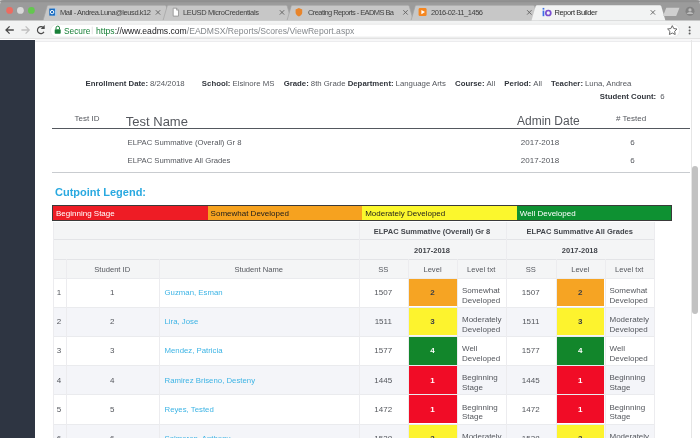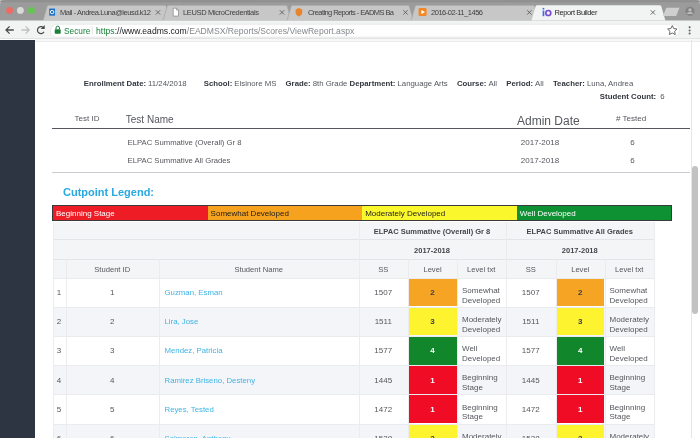--- a/index.html
+++ b/index.html
@@ -98,46 +98,46 @@
   <circle cx="689.6" cy="30.4" r="1" fill="#5f5f5f"></circle>
   <circle cx="689.6" cy="33.5" r="1" fill="#5f5f5f"></circle>
 </svg>
 
 <div class="abs" style="left:0;top:39.8px;width:35.2px;height:398.2px;background:#2e3542"></div>
 
 <div class="abs" style="left:35.2px;top:38.9px;width:664.8px;height:2.5px;background:#f7f7f8"></div>
 <div class="abs" style="left:35.2px;top:41.4px;width:664.8px;height:0.8px;background:#ececee"></div>
 
 <div class="abs" style="left:52.5px;top:79px;width:612px;text-align:center;font-size:7.8px;color:#54575d;white-space:nowrap">
-<span class="b" style="color:#32363d">Enrollment Date:</span><span style="margin-left:2px">11/24/2018</span>
+<span class="b" style="color:#32363d">Enrollment Date:</span><span style="margin-left:2px">8/24/2018</span>
 <span class="b" style="color:#32363d;margin-left:15px">School:</span><span style="margin-left:2px">Elsinore MS</span>
 <span class="b" style="color:#32363d;margin-left:7px">Grade:</span><span style="margin-left:2px">8th Grade</span>
 <span class="b" style="color:#32363d;">Department:</span><span style="margin-left:2px">Language Arts</span>
 <span class="b" style="color:#32363d;margin-left:7px">Course:</span><span style="margin-left:2px">All</span>
 <span class="b" style="color:#32363d;margin-left:7px">Period:</span><span style="margin-left:2px">All</span>
 <span class="b" style="color:#32363d;margin-left:7px">Teacher:</span><span style="margin-left:2px">Luna, Andrea</span>
 </div>
 <div class="abs" style="left:52.5px;top:92px;width:612px;text-align:right;font-size:7.8px;color:#54575d;white-space:nowrap">
 <span class="b" style="color:#32363d">Student Count:</span><span style="margin-left:4px">6</span>
 </div>
 
 <div class="txt ctr" style="left:62px;top:114px;width:50px;font-size:8px">Test ID</div>
-<div class="txt" style="left:125.8px;top:114px;font-size:10px">Test Name</div>
+<div class="txt" style="left:125.8px;top:114px;font-size:13px">Test Name</div>
 <div class="txt" style="left:517px;top:114px;font-size:12px">Admin Date</div>
 <div class="txt" style="left:616px;top:114px;font-size:8px"># Tested</div>
 <div class="abs" style="left:51.7px;top:128.2px;width:638px;height:1.3px;background:#54585e"></div>
 <div class="txt" style="left:127.6px;top:138px;font-size:7.7px">ELPAC Summative (Overall) Gr 8</div>
 <div class="txt ctr" style="left:510px;top:138px;width:60px;font-size:8px">2017-2018</div>
 <div class="txt ctr" style="left:617px;top:138px;width:31px;font-size:8px">6</div>
 <div class="txt" style="left:127.6px;top:156.4px;font-size:7.7px">ELPAC Summative All Grades</div>
 <div class="txt ctr" style="left:510px;top:156.4px;width:60px;font-size:8px">2017-2018</div>
 <div class="txt ctr" style="left:617px;top:156.4px;width:31px;font-size:8px">6</div>
 <div class="abs" style="left:51.7px;top:172px;width:638px;height:1px;background:#c9ccd0"></div>
 
-<div class="txt b" style="left:63px;top:186.6px;font-size:11px;line-height:11px;color:#29a9e0">Cutpoint Legend:</div>
+<div class="txt b" style="left:55px;top:186.6px;font-size:11px;line-height:11px;color:#29a9e0">Cutpoint Legend:</div>
 <div class="abs" style="left:52px;top:204.6px;width:620.4px;height:16.4px;border:1px solid #3a3a3a;box-sizing:border-box;display:flex">
   <div style="width:25%;background:#ee1c25;color:#fff;font-size:8px;line-height:15px;padding-left:3px;box-sizing:border-box">Beginning Stage</div>
   <div style="width:25%;background:#f6a21f;color:#1c1c1c;font-size:8px;line-height:15px;padding-left:3px;box-sizing:border-box">Somewhat Developed</div>
   <div style="width:25%;background:#fbf72d;color:#1c1c1c;font-size:8px;line-height:15px;padding-left:3px;box-sizing:border-box">Moderately Developed</div>
   <div style="width:25%;background:#0e9132;color:#fff;font-size:8px;line-height:15px;padding-left:3px;box-sizing:border-box">Well Developed</div>
 </div>
 
 <div class="abs" style="left:52.5px;top:222px;width:601.5px;height:55.5px;background:#f4f5f6"></div>
 
 <div class="abs" style="left:52.5px;top:306.7px;width:601.5px;height:29.2px;background:#f4f5f9"></div>

